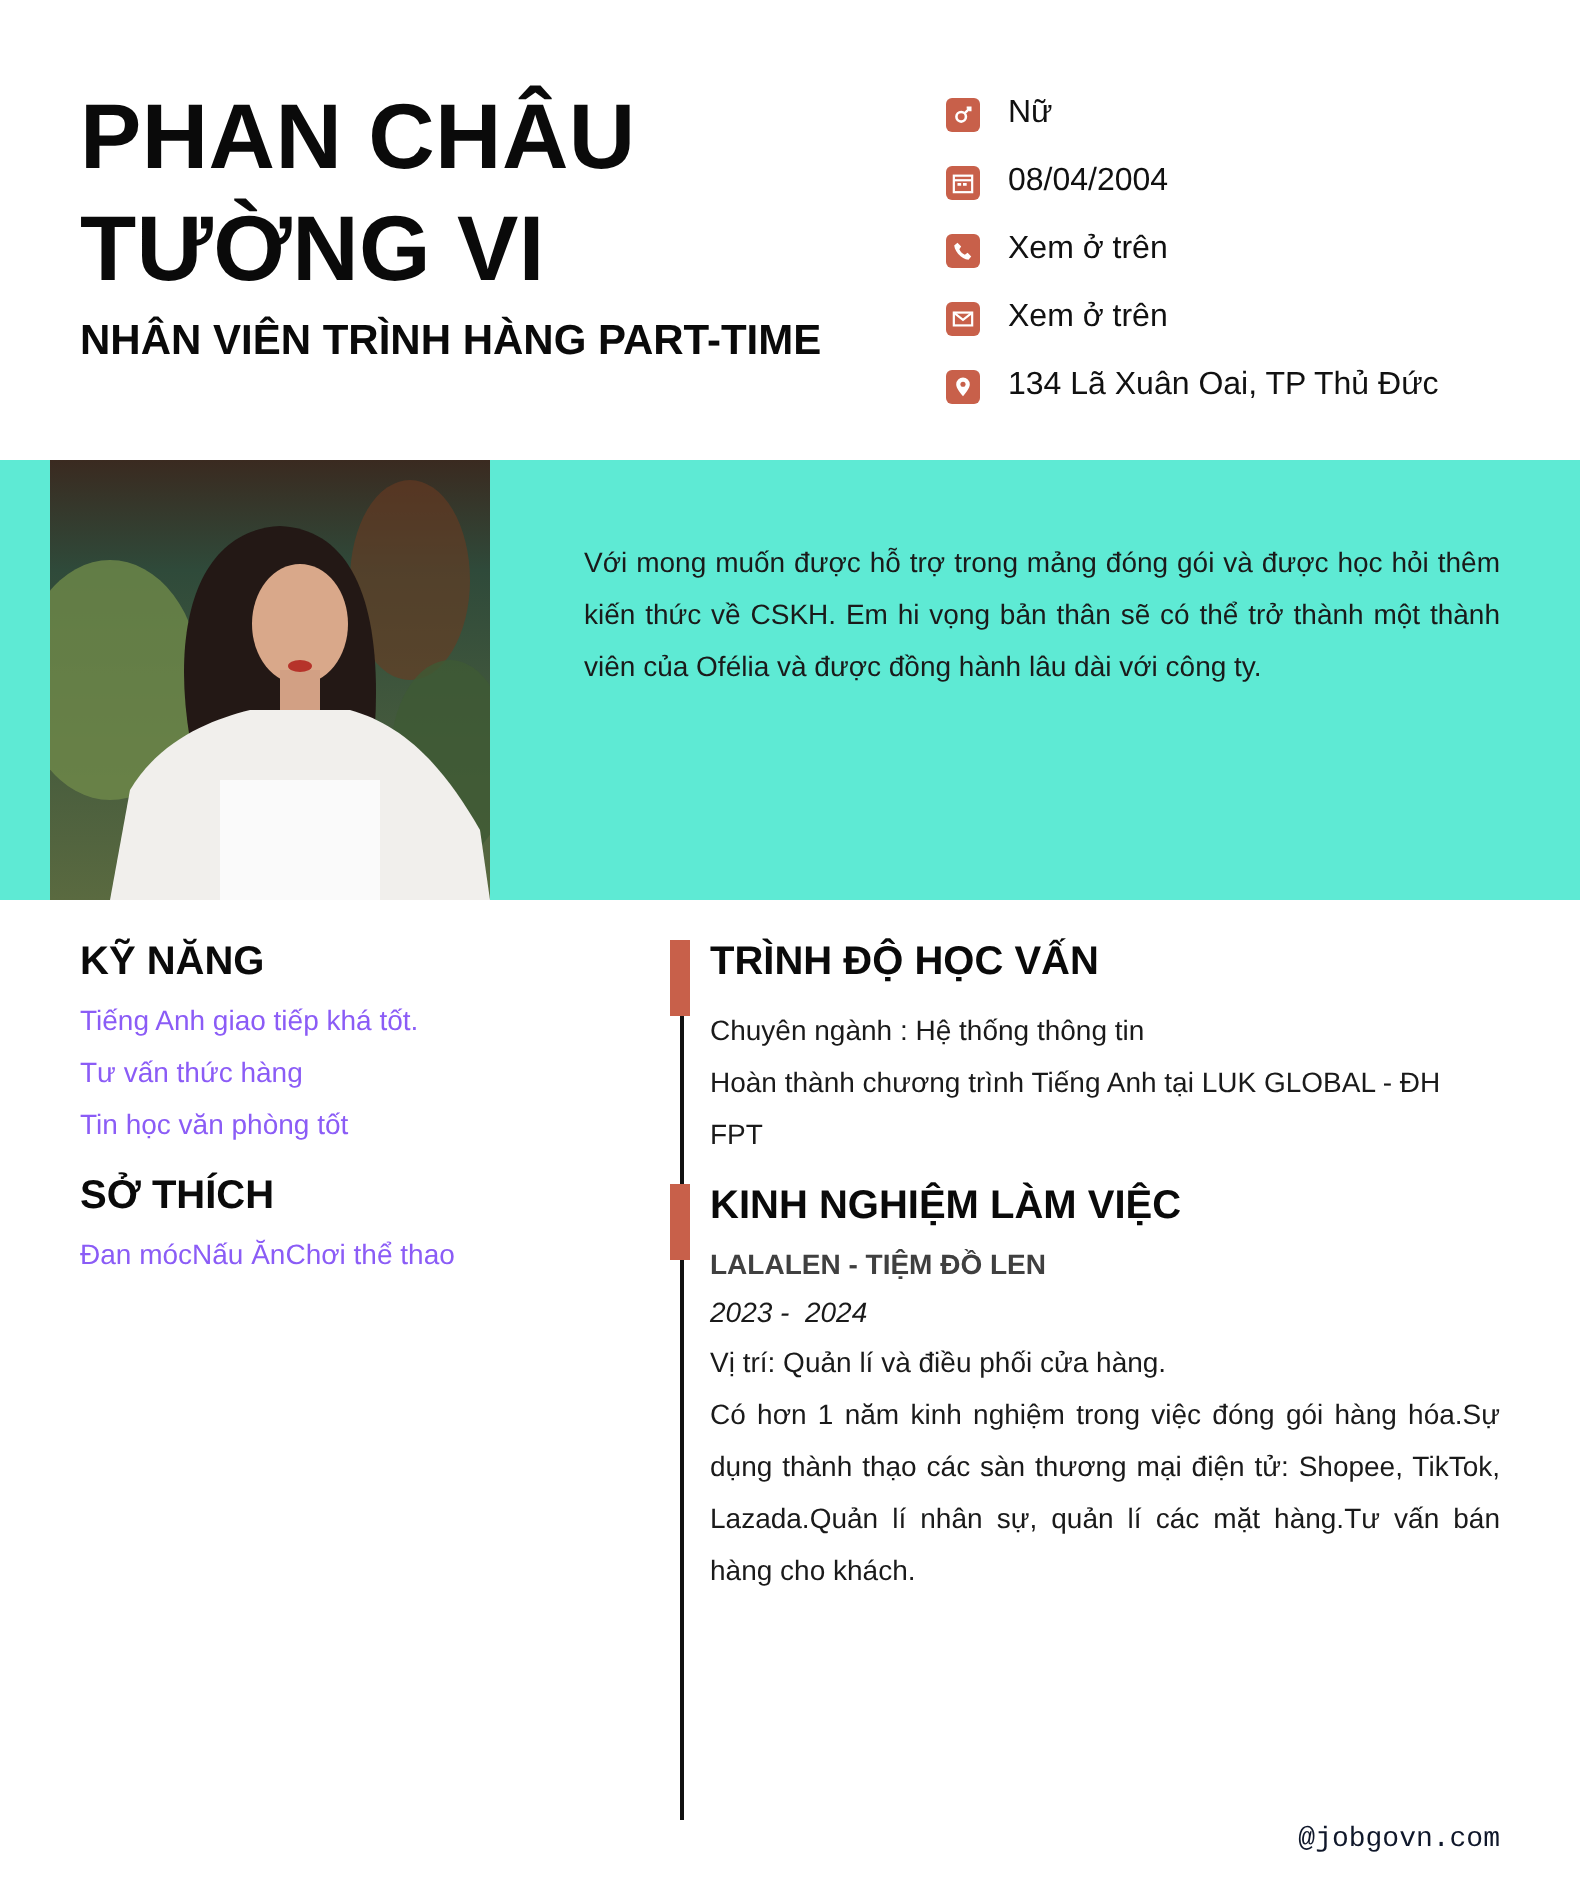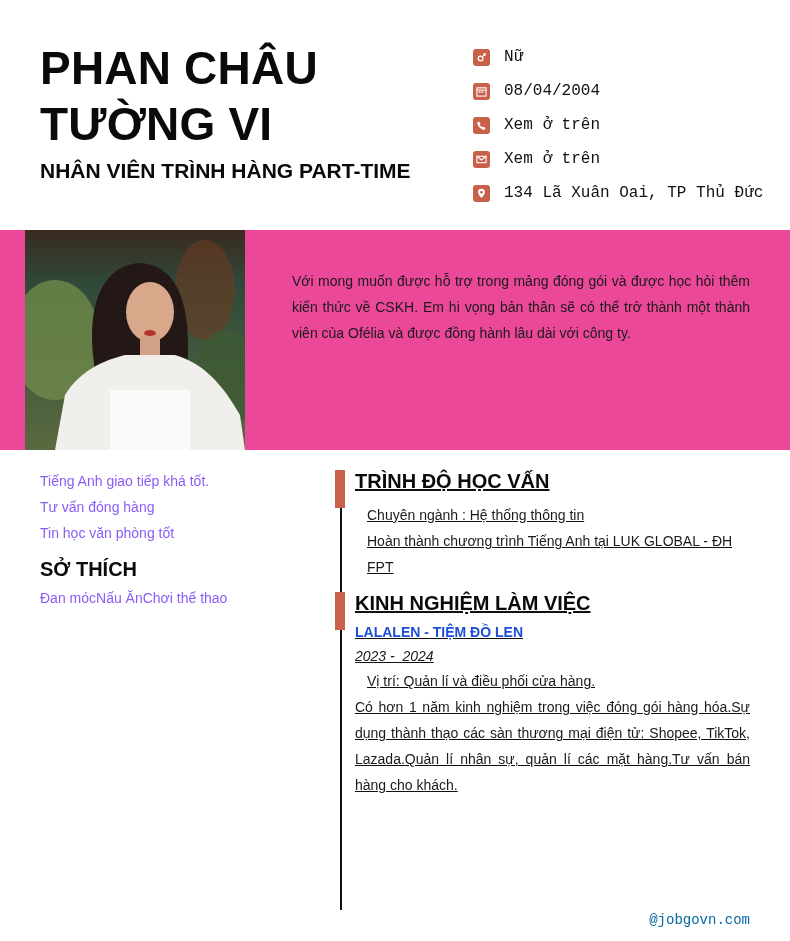--- a/index.html
+++ b/index.html
@@ -3,48 +3,48 @@
 <meta charset="utf-8">
 <style>
   * { box-sizing: border-box; margin: 0; padding: 0; }
   html, body { width: 790px; height: 941px; background: #ffffff; overflow: hidden; }
   body { font-family: "Liberation Sans", "DejaVu Sans", sans-serif; color: #111; position: relative; }
 
   .header { position: absolute; left: 0; top: 0; width: 790px; height: 230px; }
   .name { position: absolute; left: 40px; top: 40px; width: 400px; font-size: 46px; font-weight: 700; line-height: 56px; color: #0a0a0a; letter-spacing: 0.2px; }
   .role { position: absolute; left: 40px; top: 159px; font-size: 21px; font-weight: 700; color: #0a0a0a; }
 
-  .contacts { position: absolute; left: 473px; top: 40px; font-family: Liberation Mono, monospace; }
+  .contacts { position: absolute; left: 473px; top: 40px; }
   .contact { display: flex; align-items: center; height: 34px; }
   .cicon { width: 17px; height: 17px; border-radius: 3px; background: #c8604a; display: inline-flex; align-items: center; justify-content: center; margin-right: 14px; }
   .cicon svg { width: 11px; height: 11px; display: block; }
   .ctext { font-size: 16px; color: #111; }
 
-  .band { position: absolute; left: 0; top: 230px; width: 790px; height: 220px; background: #ec4899; }
+  .band { position: absolute; left: 0; top: 230px; width: 790px; height: 220px; background: #5eead4; }
   .photo { position: absolute; left: 25px; top: 0; width: 220px; height: 220px; overflow: hidden; background: #4a4a3a; }
   .summary { position: absolute; left: 292px; top: 38px; width: 458px; font-size: 14px; line-height: 26px; color: #1a1a1a; text-align: justify; }
 
   .left { position: absolute; left: 40px; top: 468px; width: 270px; }
   .sec-title { font-size: 20px; font-weight: 700; color: #0a0a0a; line-height: 26px; }
   .left .item { font-size: 14px; line-height: 26px; color: #8b5cf6; }
   .left .sec-title { margin-bottom: 3px; }
   .left .gap { height: 10px; }
 
   .timeline-line { position: absolute; left: 340px; top: 470px; width: 2px; height: 440px; background: #111; }
   .right { position: absolute; left: 355px; top: 468px; width: 395px; }
-  .rsec { position: relative; text-decoration: underline; }
+  .rsec { position: relative; }
   .accent { position: absolute; left: -20px; top: 2px; width: 10px; height: 38px; background: #c8604a; }
   .right .sec-title { margin-bottom: 8px; }
-  .right .item { font-size: 14px; line-height: 26px; color: #1a1a1a; margin-left: 12px; }
+  .right .item { font-size: 14px; line-height: 26px; color: #1a1a1a; }
   .right .rsec + .rsec { margin-top: 10px; }
-  .company { font-size: 14px; font-weight: 700; line-height: 24px; color: #1d4ed8; }
+  .company { font-size: 14px; font-weight: 700; line-height: 24px; color: #404040; }
   .dates { font-size: 14px; font-style: italic; line-height: 24px; color: #1a1a1a; }
   .desc { font-size: 14px; line-height: 26px; text-align: justify; color: #1a1a1a; }
 
-  .footer { position: absolute; right: 40px; top: 912px; font-family: "Liberation Mono", "DejaVu Sans Mono", monospace; font-size: 14px; color: #0369a1; }
+  .footer { position: absolute; right: 40px; top: 912px; font-family: "Liberation Mono", "DejaVu Sans Mono", monospace; font-size: 14px; color: #0f172a; }
 </style>
 </head>
 <body>
 
 <div class="header">
   <div class="name">
     <div>PHAN CHÂU</div>
     <div>TƯỜNG VI</div>
   </div>
   <div class="role">NHÂN VIÊN TRÌNH HÀNG PART-TIME</div>
@@ -119,22 +119,23 @@
       <path d="M30 220 L40 165 C55 140 80 130 100 125 L150 125 C175 132 195 150 215 185 L220 220 Z" fill="#f1efec"></path>
       <rect x="85" y="160" width="80" height="60" fill="#fafafa"></rect>
       <ellipse cx="125" cy="103" rx="6" ry="3" fill="#b6332a"></ellipse>
     </svg>
   </div>
   <div class="summary">Với mong muốn được hỗ trợ trong mảng đóng gói và được học hỏi thêm kiến thức về CSKH. Em hi vọng bản thân sẽ có thể trở thành một thành viên của Ofélia và được đồng hành lâu dài với công ty.</div>
 </div>
 
 <div class="left">
   <div>
+    <div class="sec-title">KỸ NĂNG</div>
     <div class="item">Tiếng Anh giao tiếp khá tốt.</div>
-    <div class="item">Tư vấn đóng hàng</div>
+    <div class="item">Tư vấn thức hàng</div>
     <div class="item">Tin học văn phòng tốt</div>
   </div>
   <div class="gap"></div>
   <div>
     <div class="sec-title">SỞ THÍCH</div>
     <div class="item">Đan mócNấu ĂnChơi thể thao</div>
   </div>
 </div>
 
 <div class="timeline-line"></div>

